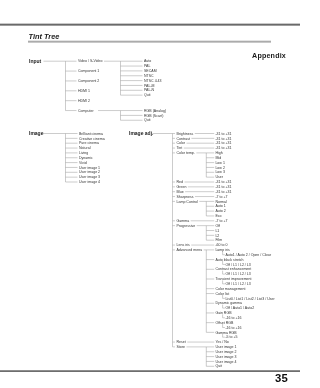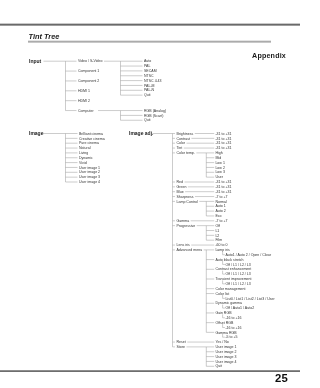--- a/index.html
+++ b/index.html
@@ -239,14 +239,14 @@
       <text x="215.4" y="352.8999999999999" class="lbl">User image 2</text>
       <line x1="206.3" y1="356.5999999999999" x2="214.20000000000002" y2="356.5999999999999" class="ln"></line>
       <text x="215.4" y="357.7499999999999" class="lbl">User image 3</text>
       <line x1="206.3" y1="361.44999999999993" x2="214.20000000000002" y2="361.44999999999993" class="ln"></line>
       <text x="215.4" y="362.5999999999999" class="lbl">User image 4</text>
       <line x1="206.3" y1="366.2999999999999" x2="214.20000000000002" y2="366.2999999999999" class="ln"></line>
       <text x="215.4" y="367.4499999999999" class="lbl">Quit</text>
       <line x1="172.5" y1="133.5" x2="172.5" y2="346.8999999999999" class="ln"></line>
     </svg>
   <div id="foot-rule"></div>
-  <div id="pagenum">25</div>
+  <div id="pagenum">35</div>
 </div>
 
 </body></html>

